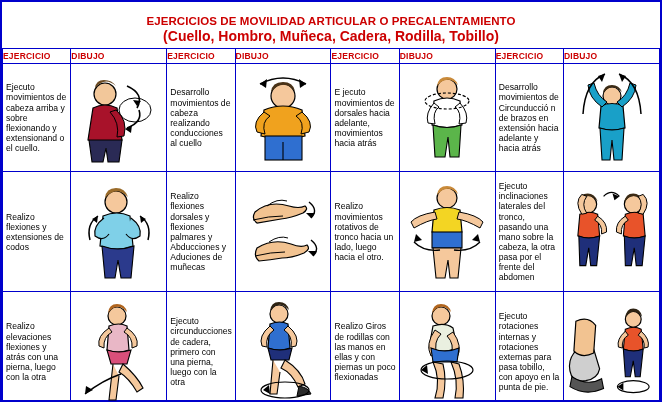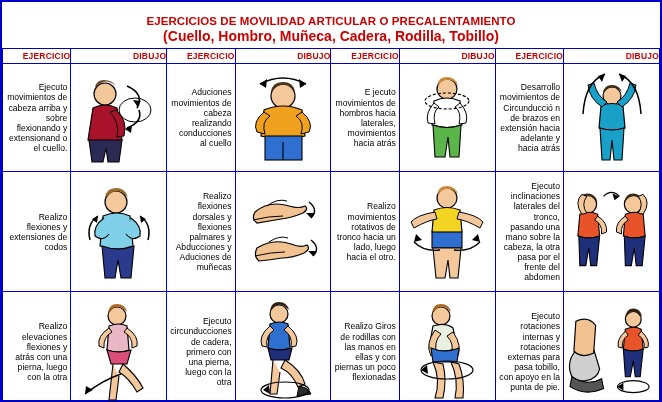--- a/index.html
+++ b/index.html
@@ -33,21 +33,21 @@
   table{
     border-collapse:collapse;
     width:100%;
     table-layout:fixed;
     flex:1 1 auto;
   }
   td,th{
     border:1px solid #0000cc;
     padding:0;
     vertical-align:middle;
-    text-align:right;
+    text-align:left;
   }
   thead th{
     height:14px;
     font-size:8.5px;
     font-weight:bold;
     color:#cc0000;
     letter-spacing:.2px;
   }
   td.txt{
     font-size:8.6px;
@@ -127,39 +127,39 @@
 
               <path d="M52 16 q18 8 10 22" stroke="#000" stroke-width="1.6" fill="none"></path>
               <polygon points="62,36 58,30 66,31" fill="#000"></polygon>
               <path d="M52 58 q16 -6 12 -18" stroke="#000" stroke-width="1.6" fill="none"></path>
               <polygon points="50,59 57,55 56,63" fill="#000"></polygon>
               <ellipse cx="60" cy="40" rx="16" ry="12" fill="none" stroke="#000" stroke-width="1"></ellipse>
             </svg>
           </div>
         </td>
 
-        <td class="txt">Aduciones movimientos de cabeza realizando conducciones al cuello</td>
+        <td class="txt">Desarrollo movimientos de cabeza realizando conducciones al cuello</td>
         <td class="pic">
           <div class="cell-art">
             <svg width="86" height="96" viewBox="0 0 86 96">
               <circle cx="43" cy="26" r="12" fill="#f5c89c" stroke="#000" stroke-width="1.2"></circle>
               <path d="M31 22 q12 -14 24 -1 q-2 -9 -12 -9 q-11 0 -12 10z" fill="#4a3318"></path>
               <path d="M24 40 q19 -8 38 0 l3 26 q-22 7 -44 0z" fill="#f0a21e" stroke="#000" stroke-width="1.2"></path>
               <path d="M24 42 q-12 10 -7 20 l8 2 q-4 -12 5 -18z" fill="#f0a21e" stroke="#000" stroke-width="1"></path>
               <path d="M62 42 q12 10 7 20 l-8 2 q4 -12 -5 -18z" fill="#f0a21e" stroke="#000" stroke-width="1"></path>
               <rect x="25" y="66" width="37" height="24" fill="#2f6fd0" stroke="#000" stroke-width="1.1"></rect>
               <line x1="43" y1="72" x2="43" y2="90" stroke="#000" stroke-width="1.1"></line>
               <path d="M20 14 q23 -12 46 0" stroke="#000" stroke-width="1.6" fill="none"></path>
               <polygon points="66,14 59,9 60,18" fill="#000"></polygon>
               <polygon points="20,14 27,9 26,18" fill="#000"></polygon>
             </svg>
           </div>
         </td>
 
-        <td class="txt">E jecuto movimientos de hombros hacia laterales, movimientos hacia atrás</td>
+        <td class="txt">E jecuto movimientos de dorsales hacia adelante, movimientos hacia atrás</td>
         <td class="pic">
           <div class="cell-art">
             <svg width="86" height="98" viewBox="0 0 86 98">
               <circle cx="43" cy="20" r="10" fill="#f5c89c" stroke="#000" stroke-width="1.2"></circle>
               <path d="M33 17 q10 -12 21 -1 q-3 -8 -11 -8 q-9 0 -10 9z" fill="#c98a3a"></path>
               <path d="M30 32 q13 -6 26 0 l2 24 q-15 5 -30 0z" fill="#ffffff" stroke="#000" stroke-width="1.2"></path>
               <path d="M30 34 q-9 10 -6 20 l7 1 q-3 -12 4 -17z" fill="#ffffff" stroke="#000" stroke-width="1"></path>
               <path d="M56 34 q9 10 6 20 l-7 1 q3 -12 -4 -17z" fill="#ffffff" stroke="#000" stroke-width="1"></path>
               <path d="M29 56 q14 5 28 0 l-2 32 l-9 0 l-2 -20 l-3 20 l-10 0z" fill="#5bb54a" stroke="#000" stroke-width="1.1"></path>
               <ellipse cx="43" cy="32" rx="22" ry="8" fill="none" stroke="#000" stroke-width="1.2" stroke-dasharray="3 2"></ellipse>

